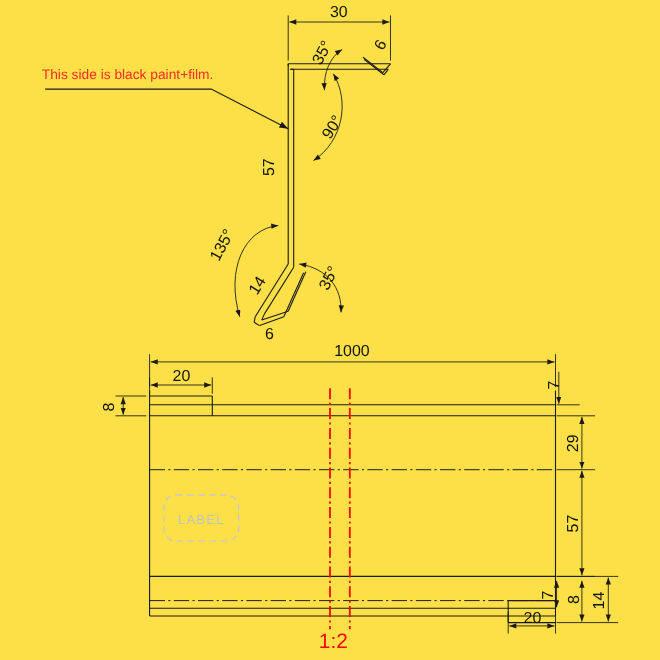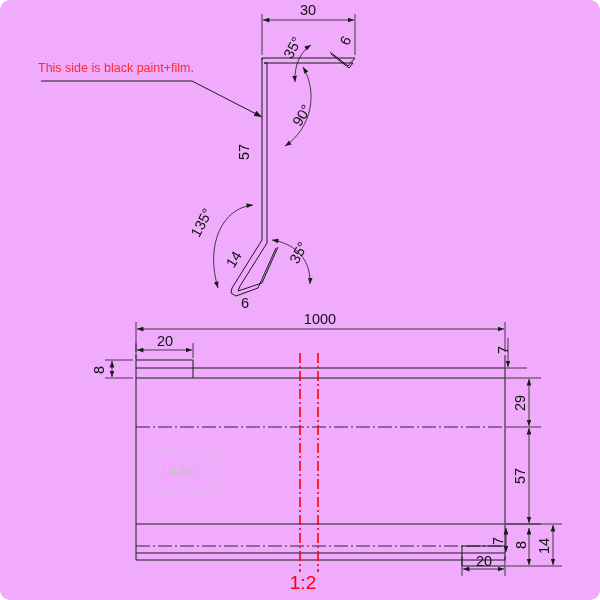--- a/index.html
+++ b/index.html
@@ -5,24 +5,23 @@
 <style>
   html, body {
     margin: 0;
     padding: 0;
     background: #ffffff;
   }
   #drawing-root {
     position: relative;
     width: 600px;
     height: 600px;
-    background: #f0abfc;
+    background: #fde047;
     font-family: "Liberation Sans", sans-serif;
     overflow: hidden;
-    border-radius: 10px;
   }
   svg.sheet {
     position: absolute;
     left: 0;
     top: 0;
     width: 600px;
     height: 600px;
     display: block;
   }
   .ln {

